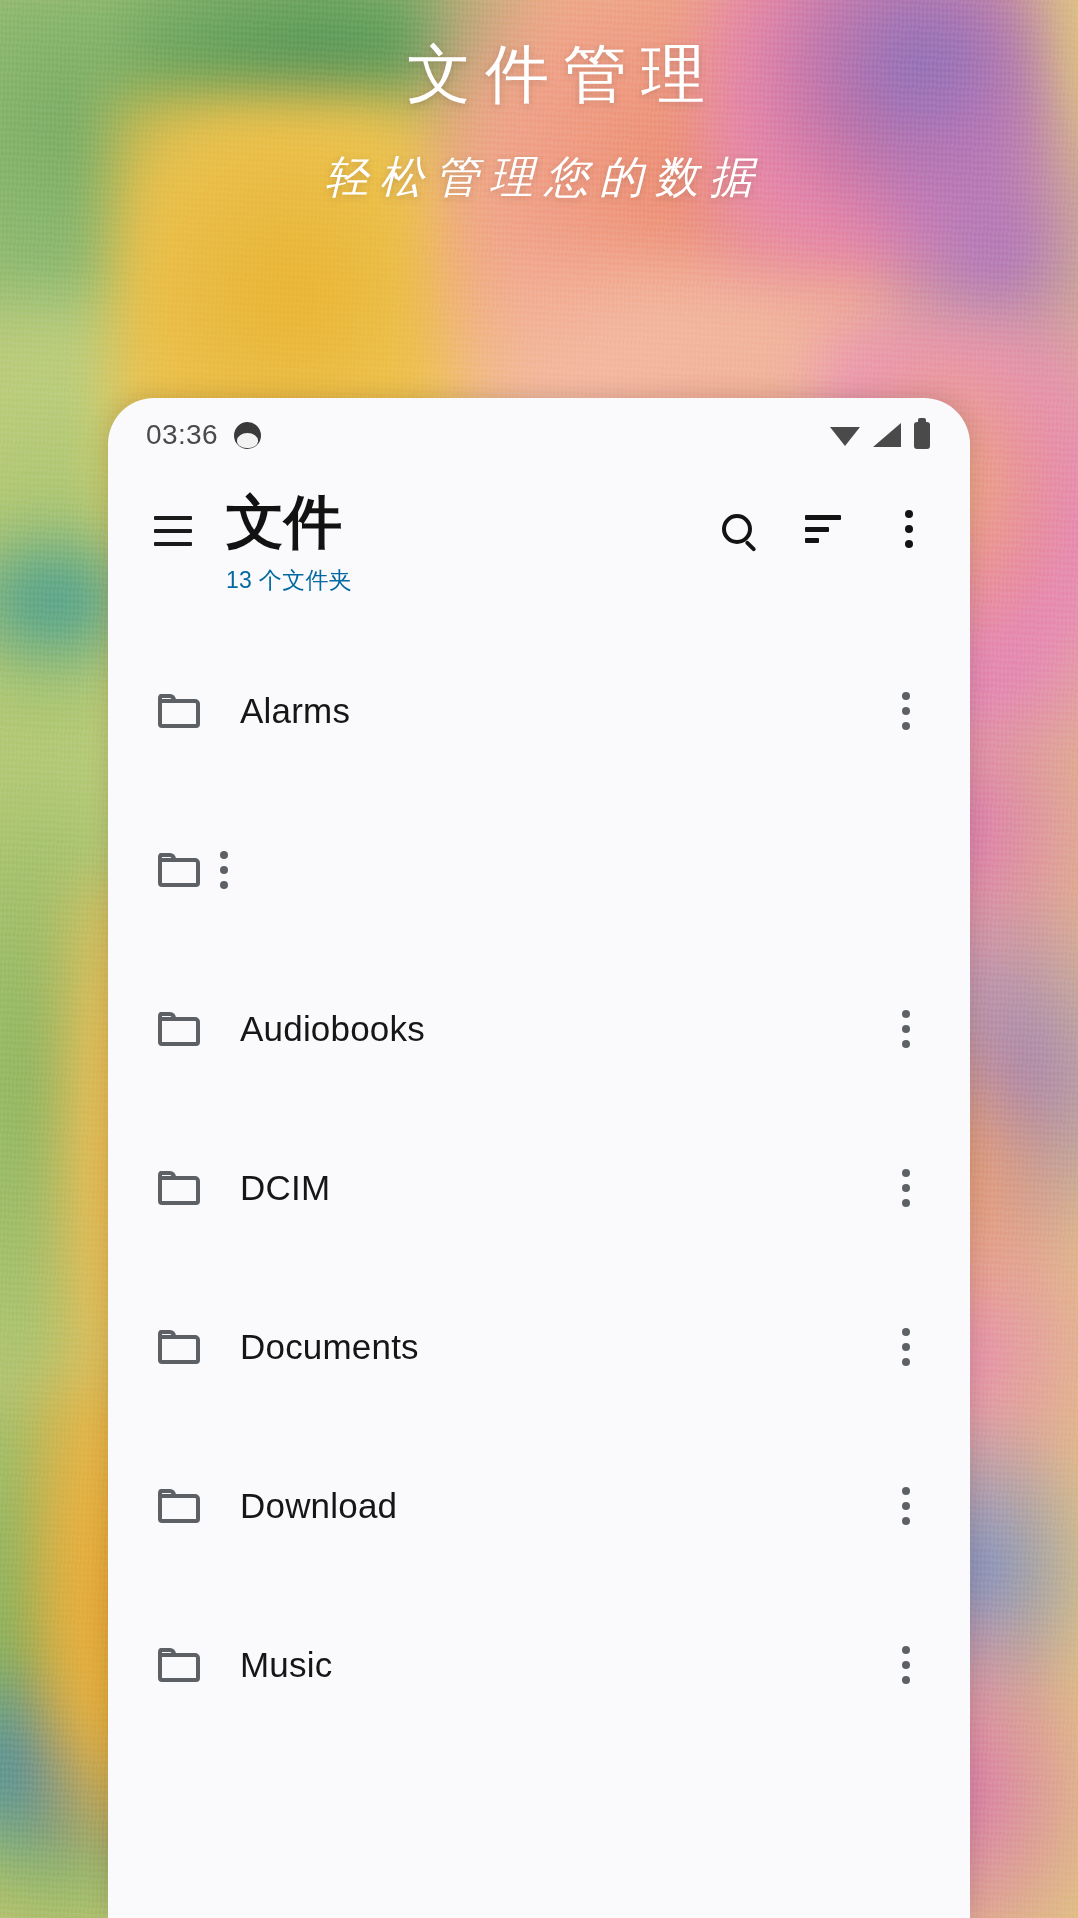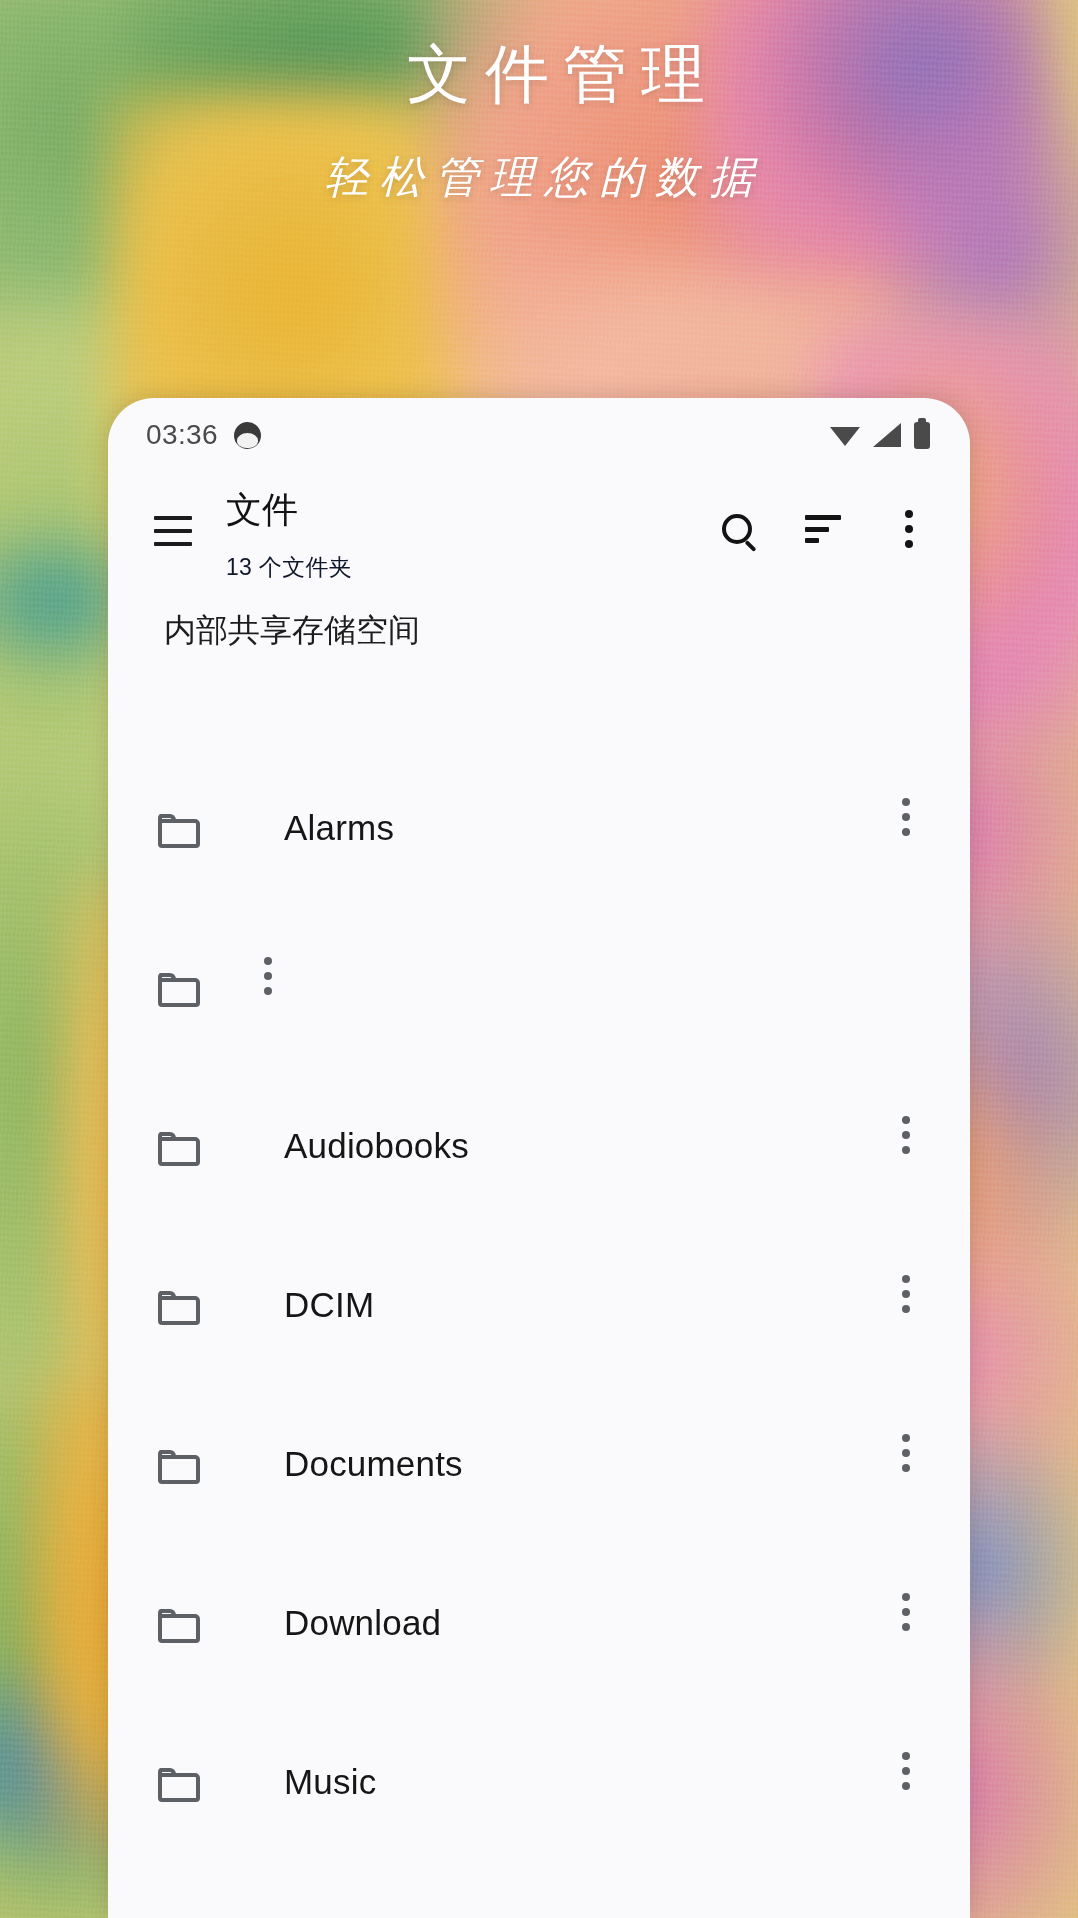--- a/index.html
+++ b/index.html
@@ -229,31 +229,31 @@
     width: 38px; height: 4px;
     background: #1b1b1b;
     border-radius: 1px;
   }
   #title-block {
     margin-left: 22px;
     flex: 1 1 auto;
     min-width: 0;
   }
   #app-title {
-    font-size: 36px;
+    font-size: 58px;
     color: #121212;
     line-height: 1.12;
-    font-weight: 400;
+    font-weight: 700;
     letter-spacing: 0px;
     white-space: nowrap;
   }
   #app-subtitle {
-    margin-top: 22px;
+    margin-top: 10px;
     font-size: 23px;
-    color: #0f172a;
+    color: #0369a1;
     letter-spacing: .3px;
     white-space: nowrap;
   }
   .appbar-actions {
     display: flex;
     align-items: center;
     gap: 32px;
     margin-top: 12px;
     flex: 0 0 auto;
   }
@@ -315,26 +315,25 @@
     color: #1d1d1d;
     letter-spacing: 0px;
   }
 
   
   #file-list {
     margin-top: 36px;
   }
   .list-item {
     display: flex;
-    align-items: flex-end;
+    align-items: center;
     height: 159px;
     padding: 0 40px 0 50px;
     box-sizing: border-box;
     cursor: pointer;
-    gap: 44px;
   }
   .folder-icon {
     width: 42px; height: 34px;
     flex: 0 0 auto;
     position: relative;
   }
   .folder-icon::before {
     content: "";
     position: absolute;
     left: 0; top: 0;
@@ -455,23 +454,20 @@
       <div class="action-btn">
         <span class="icon-dots">
             <b></b>
             <b></b>
             <b></b>
           </span>
       </div>
     </div>
   </div>
 
-  <div id="breadcrumb-row">
-    <span id="breadcrumb">内部共享存储空间</span>
-  </div>
 
   <div id="file-list">
 
     <div class="list-item">
       <span class="folder-icon"></span>
       <span class="item-name">Alarms</span>
       <span class="item-menu">
           <b></b>
           <b></b>
           <b></b>

